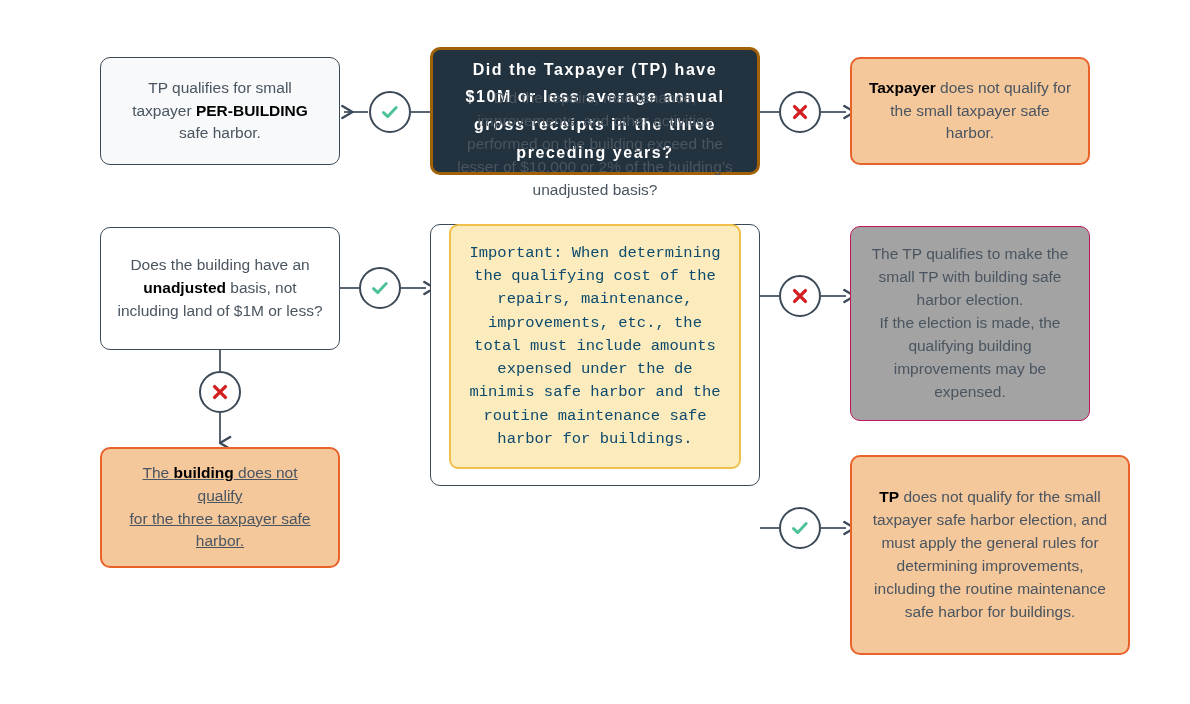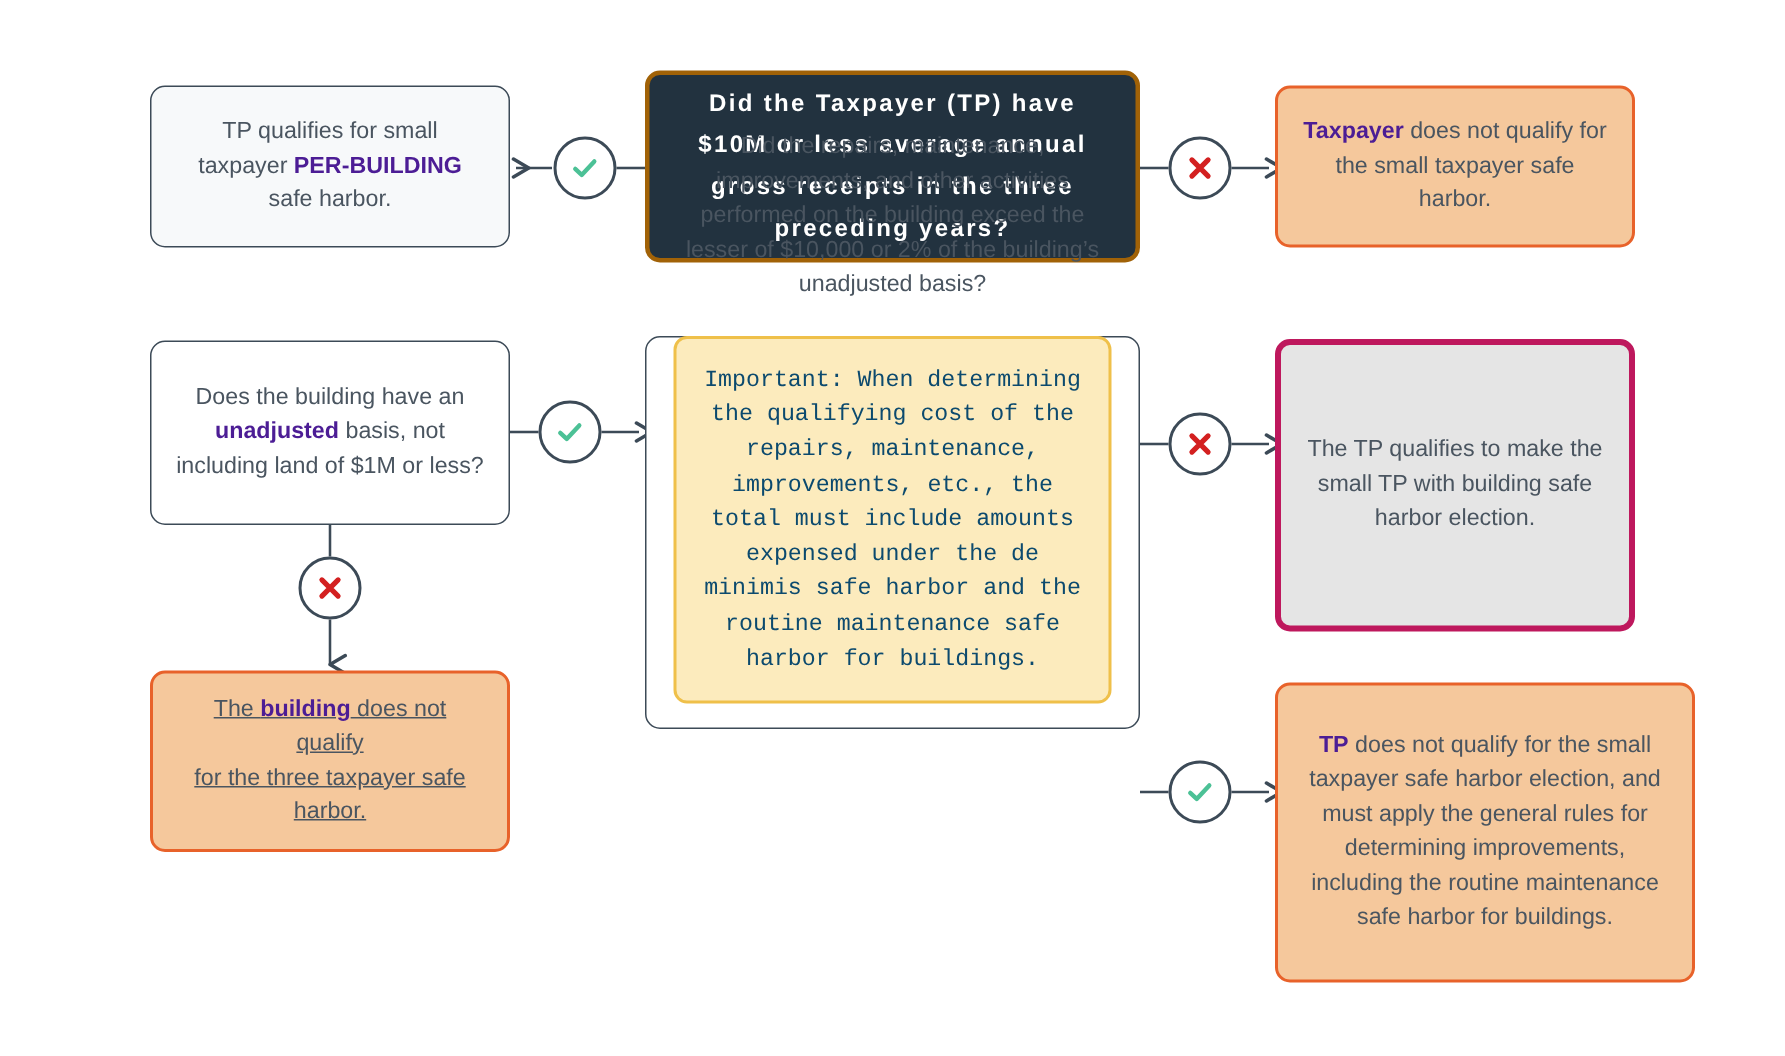--- a/index.html
+++ b/index.html
@@ -36,21 +36,21 @@
     flex-direction: column;
     align-items: center;
     justify-content: center;
     text-align: center;
     line-height: 1.48;
     color: #4a5560;
     font-size: 15.5px;
     padding: 14px 16px;
   }
   .node p { margin: 0; width: 100%; }
-  .node b { font-weight: bold; color: #4c1d95; }
+  .node b { font-weight: bold; color: #000000; }
 
   
   .node.dark {
     background: #22323f;
     border: 3px solid #a16207;
     color: #ffffff;
     font-weight: bold;
     letter-spacing: 1.55px;
     font-size: 16px;
     line-height: 1.72;
@@ -67,22 +67,22 @@
   }
 
   
   .node.orange {
     background: #f5c89c;
     border: 2px solid #e8622a;
   }
 
   
   .node.teal {
-    background: #e5e5e5;
-    border: 4px solid #be185d;
+    background: #a3a3a3;
+    border: 1px solid #be185d;
   }
 
   
   .callout {
     background: #fcebbd;
     border: 2px solid #efc04a;
     border-radius: 9px;
     color: #0c4a6e;
     font-size: 15.5px;
     line-height: 1.5;
@@ -191,20 +191,21 @@
     </div>
   </div>
 
   <div class="node orange" id="node-building-not-qualify">
     <p><span>The </span><b>building</b><span> does not qualify</span></p>
     <p>for the three taxpayer safe harbor.</p>
   </div>
 
   <div class="node teal" id="node-tp-qualifies-election">
     <p>The TP qualifies to make the small TP with building safe harbor election.</p>
+    <p>If the election is made, the qualifying building improvements may be expensed.</p>
   </div>
 
   <div class="node orange" id="node-tp-no-election">
     <p><b>TP</b><span> does not qualify for the small taxpayer safe harbor election, and must apply the general rules for determining improvements, including the routine maintenance safe harbor for buildings.</span></p>
   </div>
 
   <div class="badge" id="badge-top-yes">
     <span>
       <svg width="22" height="22" viewBox="0 0 22 22">
         <path d="M4.5,11.6 L8.8,15.6 L17.2,6.6" fill="none" stroke="#4cc196" stroke-width="2.9" stroke-linecap="round" stroke-linejoin="round"></path>

